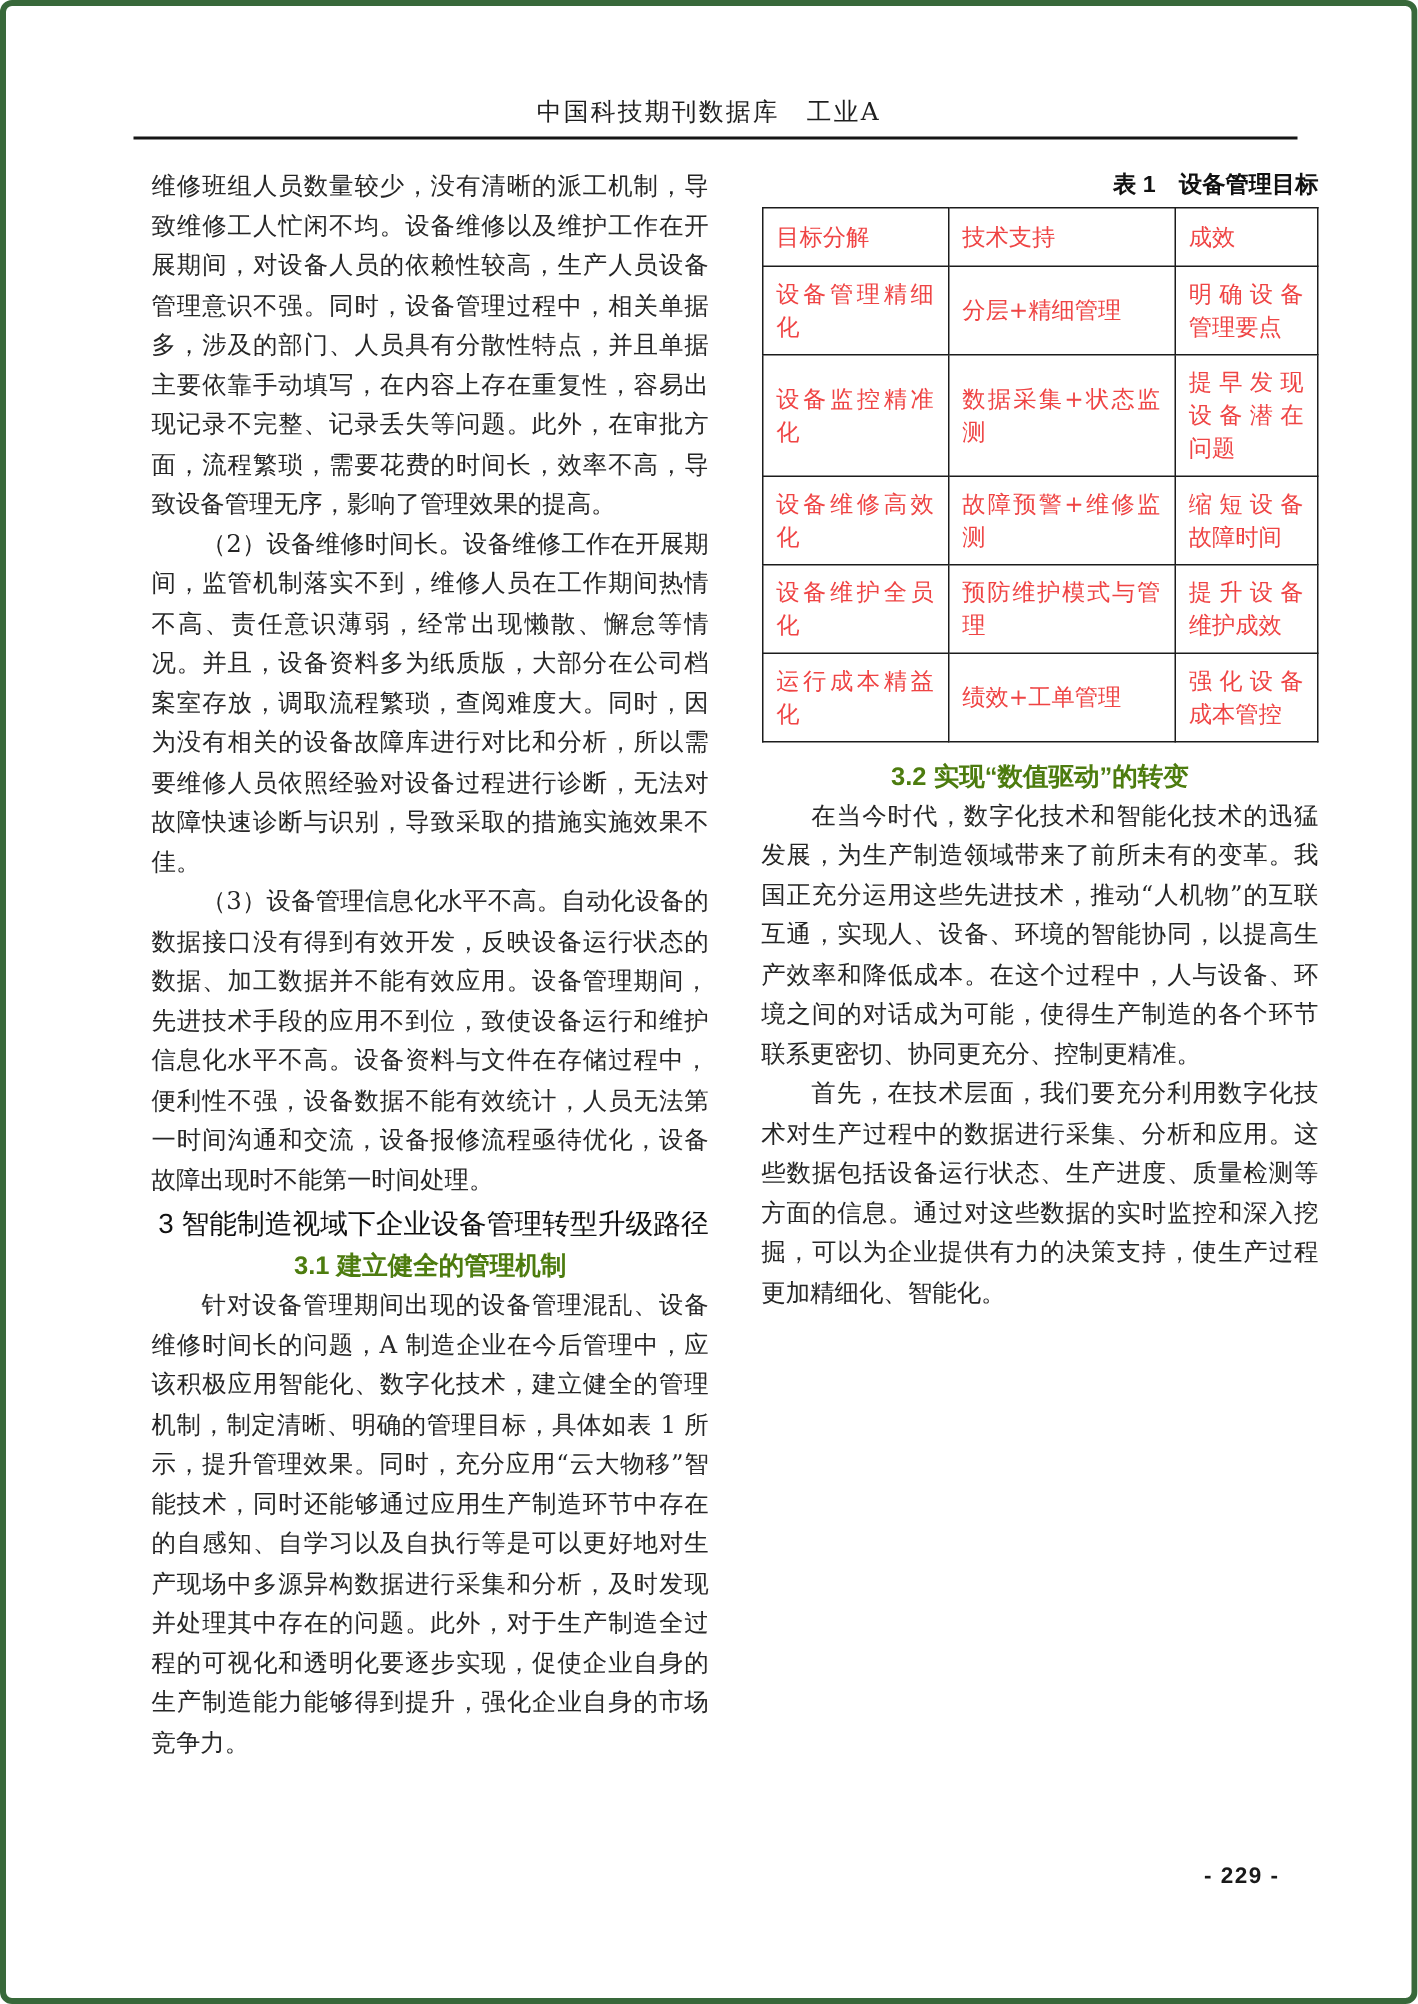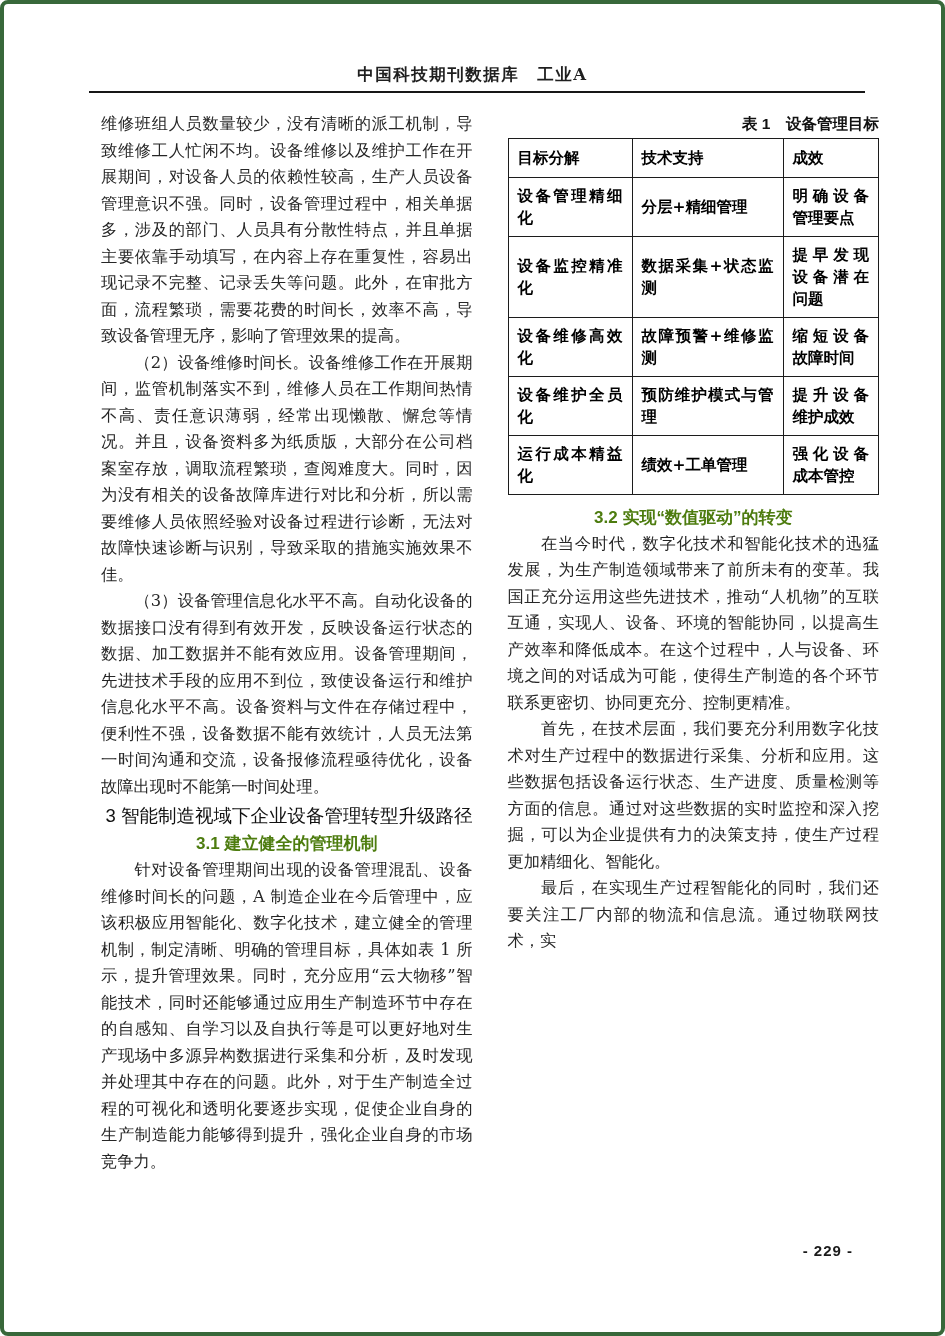--- a/index.html
+++ b/index.html
@@ -10,21 +10,21 @@
     background:#ffffff;
     border:4px solid #38683a;
     border-radius:8px;
     overflow:hidden;
     font-family:"DejaVu Serif","Liberation Serif",serif;
     color:#262626;
   }
   .journal-header{
     position:absolute;top:60px;left:0;right:0;
     text-align:center;
-    font-size:16.5px;letter-spacing:1.5px;color:#1f1f1f;font-weight:bold;
+    font-size:16.5px;letter-spacing:1.5px;color:#1f1f1f;
   }
   .header-rule{
     position:absolute;top:87px;left:85px;width:776px;height:2px;background:#161616;
   }
   .columns{
     position:absolute;top:107px;left:97px;width:778px;
     display:flex;gap:35px;
   }
   .col{width:375px;font-size:16.3px;line-height:26.5px;text-align:justify;}
   .col p{margin:0;}
@@ -39,23 +39,22 @@
     font-size:17px;line-height:26px;color:#4d7c0f;
     margin:9px 0 7px;text-align:center;text-indent:0;
   }
   .tbl-caption{
     font-family:"Liberation Sans",sans-serif;font-weight:bold;
     font-size:15.5px;color:#111;text-align:right;
     margin:2px 0 7px;text-indent:0;
   }
   table.goals{
     border-collapse:collapse;width:100%;
-    font-size:15.5px;line-height:22px;color:#000000;
+    font-size:15.5px;line-height:22px;color:#ef4444;
     margin-bottom:10px;
-    font-weight:bold;
   }
   table.goals td{
     border:1.5px solid #1c1c1c;
     padding:7px 9px;
     vertical-align:middle;
     text-align:justify;
   }
   table.goals tr.hdr td{height:24px;}
   .page-num{
     position:absolute;top:1238px;right:88px;
@@ -121,20 +120,19 @@
           <td>运行成本精益化</td>
           <td>绩效+工单管理</td>
           <td>强化设备成本管控</td>
         </tr>
       </tbody>
         </table>
 
       <p class="h-sub">3.2 实现“数值驱动”的转变</p>
       <p class="indent">在当今时代，数字化技术和智能化技术的迅猛发展，为生产制造领域带来了前所未有的变革。我国正充分运用这些先进技术，推动“人机物”的互联互通，实现人、设备、环境的智能协同，以提高生产效率和降低成本。在这个过程中，人与设备、环境之间的对话成为可能，使得生产制造的各个环节联系更密切、协同更充分、控制更精准。</p>
       <p class="indent">首先，在技术层面，我们要充分利用数字化技术对生产过程中的数据进行采集、分析和应用。这些数据包括设备运行状态、生产进度、质量检测等方面的信息。通过对这些数据的实时监控和深入挖掘，可以为企业提供有力的决策支持，使生产过程更加精细化、智能化。</p>
-      <p class="indent">最后，在实现生产过程智能化的同时，我们还要关注工厂内部的物流和信息流。通过物联网技术，实</p>
     </div>
 
   </div>
 
   <div class="page-num">- 229 -</div>
 
 </div>
 
 </body></html>

